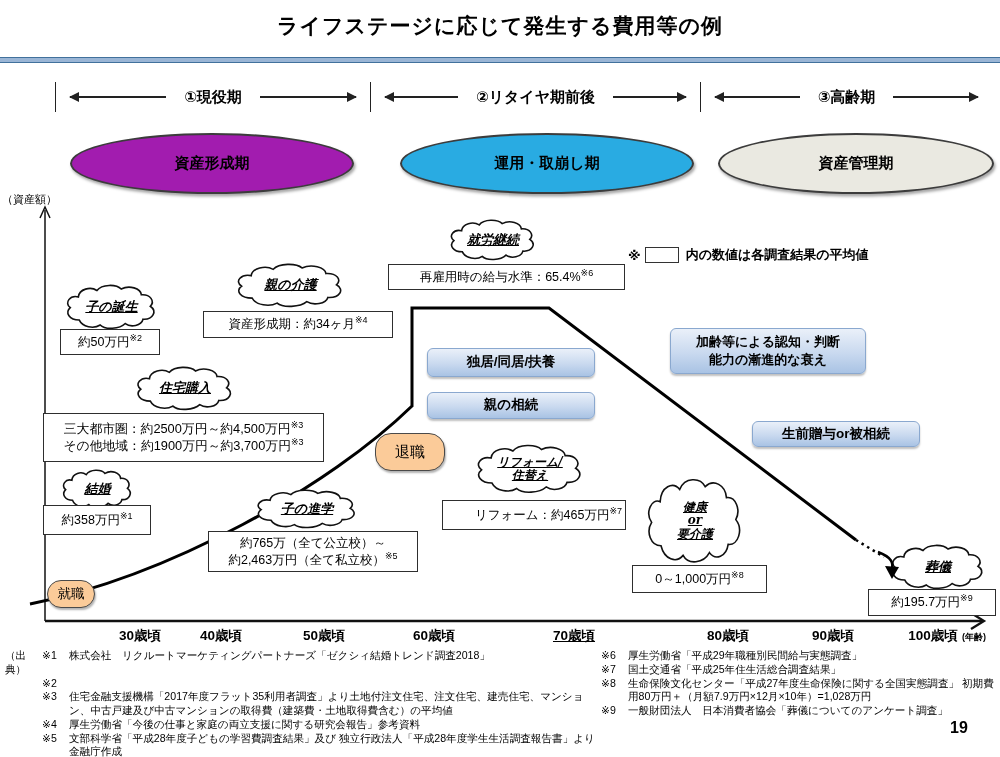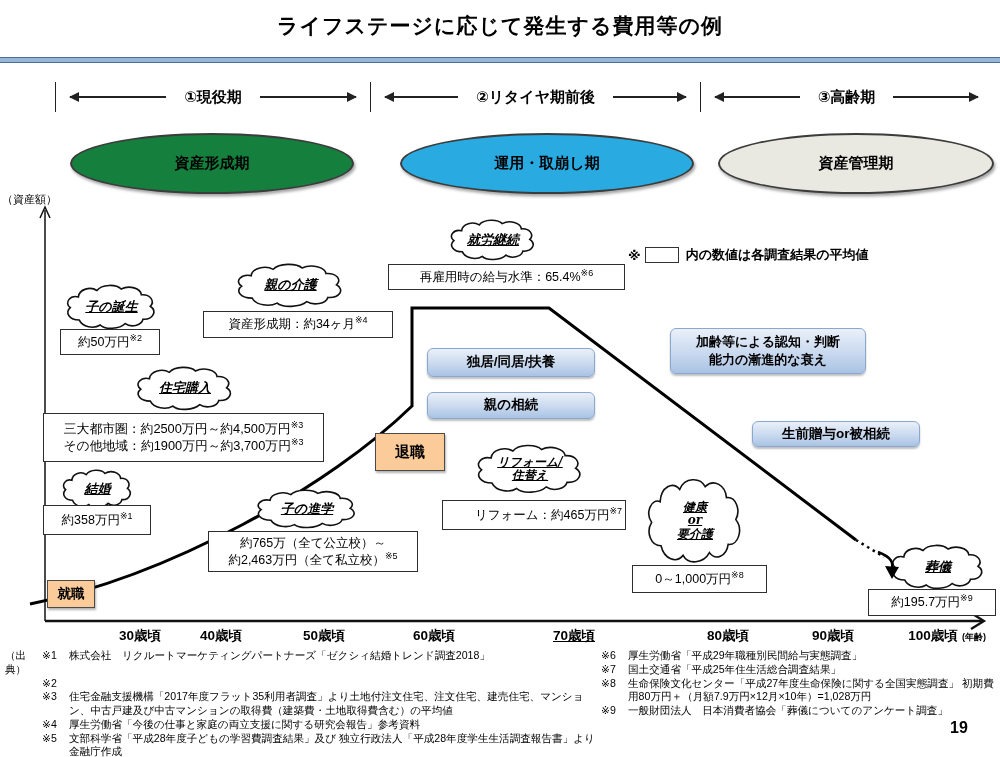--- a/index.html
+++ b/index.html
@@ -17,21 +17,21 @@
   .stage-label{font-size:15px;font-weight:bold;white-space:nowrap;padding:0 8px;}
   .arr{flex:1;height:1.6px;background:#222;position:relative;margin:0 10px;min-width:30px;}
   .arr.l::before{content:"";position:absolute;left:-1px;top:-4.4px;width:0;height:0;
                  border:5px solid transparent;border-right:10px solid #222;border-left:0;}
   .arr.r::after{content:"";position:absolute;right:-1px;top:-4.4px;width:0;height:0;
                 border:5px solid transparent;border-left:10px solid #222;border-right:0;}
   
   .phase{position:absolute;top:133px;height:57px;border-radius:50%;border:2px solid #3c3c3c;
          display:flex;align-items:center;justify-content:center;font-size:15px;font-weight:bold;
          box-shadow:1.5px 2.5px 3px rgba(0,0,0,.35);}
-  .phase.yellow{background:#15803d;}
+  .phase.yellow{background:#a21caf;}
   .phase.blue{background:#29abe2;}
   .phase.gray{background:#eae9e1;}
   .ylabel{position:absolute;left:2px;top:192px;font-size:11px;}
   
   .legend{position:absolute;left:628px;top:246px;display:flex;align-items:center;
           font-size:13px;font-weight:bold;}
   .legend .lbox{display:inline-block;width:32px;height:14px;border:1.3px solid #333;
                 margin:0 7px 0 4px;background:#fff;}
   
   .cloud{position:absolute;display:flex;flex-direction:column;align-items:center;
@@ -46,23 +46,23 @@
         font-size:12.5px;line-height:1.3;z-index:3;padding:1px 3px;white-space:nowrap;}
   .vbox sup{font-size:9px;line-height:0;}
   .vbox.leftalign{align-items:center;}
   
   .ibox{position:absolute;border:1px solid #8aa8cf;border-radius:6px;box-sizing:border-box;
         background:linear-gradient(180deg,#eaf0f9 0%,#c9d9ef 55%,#a9c3e4 100%);
         display:flex;flex-direction:column;align-items:center;justify-content:center;
         font-size:13.5px;font-weight:bold;line-height:1.35;z-index:3;
         box-shadow:0 2px 2px rgba(0,0,0,.25);white-space:nowrap;}
   
-  .peach{position:absolute;background:#fbcb99;border:1.6px solid #4a4a4a;border-radius:0;
+  .peach{position:absolute;background:#fbcb99;border:1.6px solid #4a4a4a;border-radius:16px;
          box-sizing:border-box;display:flex;align-items:center;justify-content:center;
-         font-weight:bold;z-index:3;box-shadow:1px 2px 2px rgba(0,0,0,.3);}
+         font-weight:normal;z-index:3;box-shadow:1px 2px 2px rgba(0,0,0,.3);}
   
   .xtick{position:absolute;top:627px;width:64px;text-align:center;font-size:13.5px;font-weight:bold;}
   .xunit{position:absolute;left:962px;top:631px;font-size:9px;font-weight:bold;}
   
   .sources{position:absolute;top:649px;font-size:10.6px;line-height:1.3;}
   .src-row{display:flex;align-items:flex-start;}
   .s-cap{width:37px;flex:none;}
   .s-ref{width:27px;flex:none;}
   .s-txt{flex:1;}
   .pageno{position:absolute;left:950px;top:719px;font-size:16px;font-weight:bold;}

